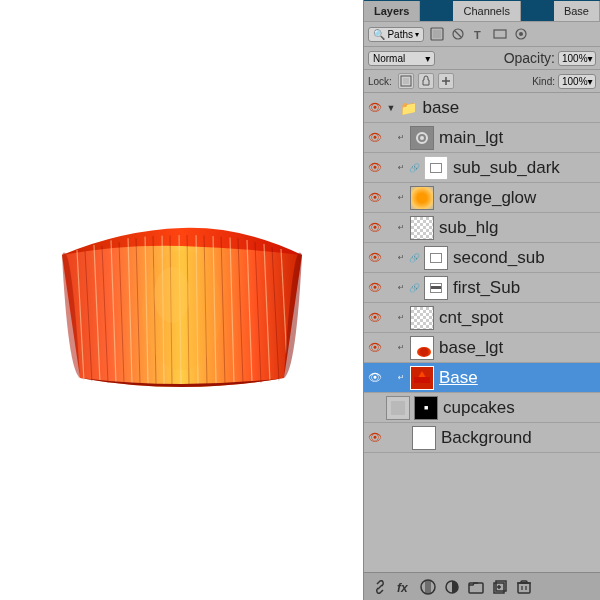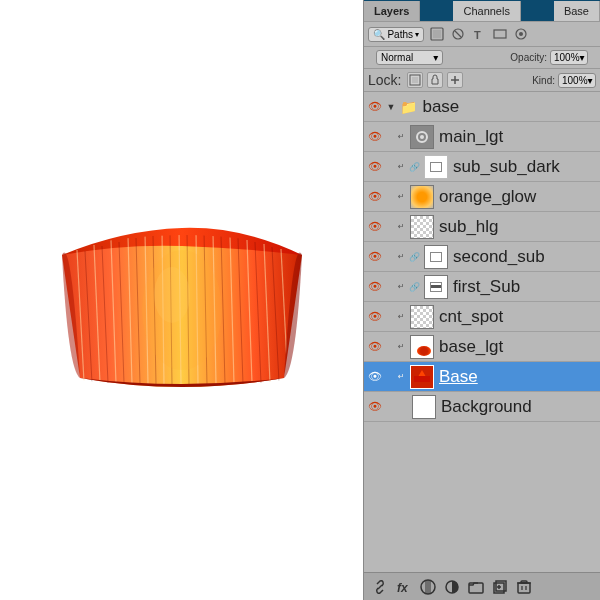--- a/index.html
+++ b/index.html
@@ -102,21 +102,21 @@
       color: #333;
       cursor: pointer;
       border: 1px solid transparent;
       border-radius: 2px;
     }
 
     
     .blend-row {
       display: flex;
       align-items: center;
-      padding: 3px 12px;
+      padding: 3px 4px;
       background: #b8b8b8;
       border-bottom: 1px solid #999;
       gap: 4px;
     }
     .blend-select {
       background: #d8d8d8;
       border: 1px solid #888;
       border-radius: 3px;
       padding: 1px 4px;
       font-size: 10px;
@@ -124,21 +124,21 @@
       display: flex;
       align-items: center;
       gap: 20px;
     }
     .opacity-row {
       display: flex;
       align-items: center;
       gap: 3px;
       margin-left: auto;
     }
-    .opacity-label { font-size: 10px; color: #333; }
+    .opacity-label { font-size: 14px; color: #333; }
     .opacity-input {
       width: 38px;
       background: #d8d8d8;
       border: 1px solid #888;
       border-radius: 3px;
       padding: 1px 3px;
       font-size: 10px;
       display: flex;
       align-items: center;
       justify-content: space-between;
@@ -146,21 +146,21 @@
 
     
     .lock-row {
       display: flex;
       align-items: center;
       padding: 3px 4px;
       background: #b8b8b8;
       border-bottom: 1px solid #999;
       gap: 6px;
     }
-    .lock-label { font-size: 14px; color: #333; }
+    .lock-label { font-size: 10px; color: #333; }
     .lock-icons { display: flex; gap: 4px; }
     .lock-icon {
       width: 16px;
       height: 16px;
       display: flex;
       align-items: center;
       justify-content: center;
       font-size: 10px;
       cursor: pointer;
       border: 1px solid #999;
@@ -641,20 +641,32 @@
       <div class="layer-arrow" style="font-size:8px;color:#eee;">↵</div>
       <div class="layer-thumbnail" style="background:#cc2200;border-color:#fff;">
         <svg width="18" height="18" viewBox="0 0 18 18">
             <path d="M2,14 L9,2 L16,14 Z" fill="#ff4400"></path>
             <rect x="1" y="8" width="16" height="6" fill="#cc1100"></rect>
           </svg>
       </div>
       <span class="layer-name" style="text-decoration:underline;color:#fff;">Base</span>
     </div>
 
+    <div class="layer-item" style="background:#b8b8b8;">
+      <div class="no-eye"></div>
+      <div class="layer-thumbnail" style="background:#c8c8c8;border-color:#888;">
+        <svg width="18" height="18" viewBox="0 0 18 18">
+            <rect x="2" y="2" width="14" height="14" fill="#aaa" opacity="0.5"></rect>
+          </svg>
+      </div>
+      <div class="layer-thumbnail thumb-cupcakes">
+        <span style="color:#fff;font-size:7px;">■</span>
+      </div>
+      <span class="layer-name">cupcakes</span>
+    </div>
 
     <div class="layer-item">
       <div class="eye-btn">
         <span class="eye-icon red">👁</span>
       </div>
       <div class="layer-thumbnail thumb-white" style="margin-left:28px;"></div>
       <span class="layer-name">Background</span>
     </div>
 
   </div>

